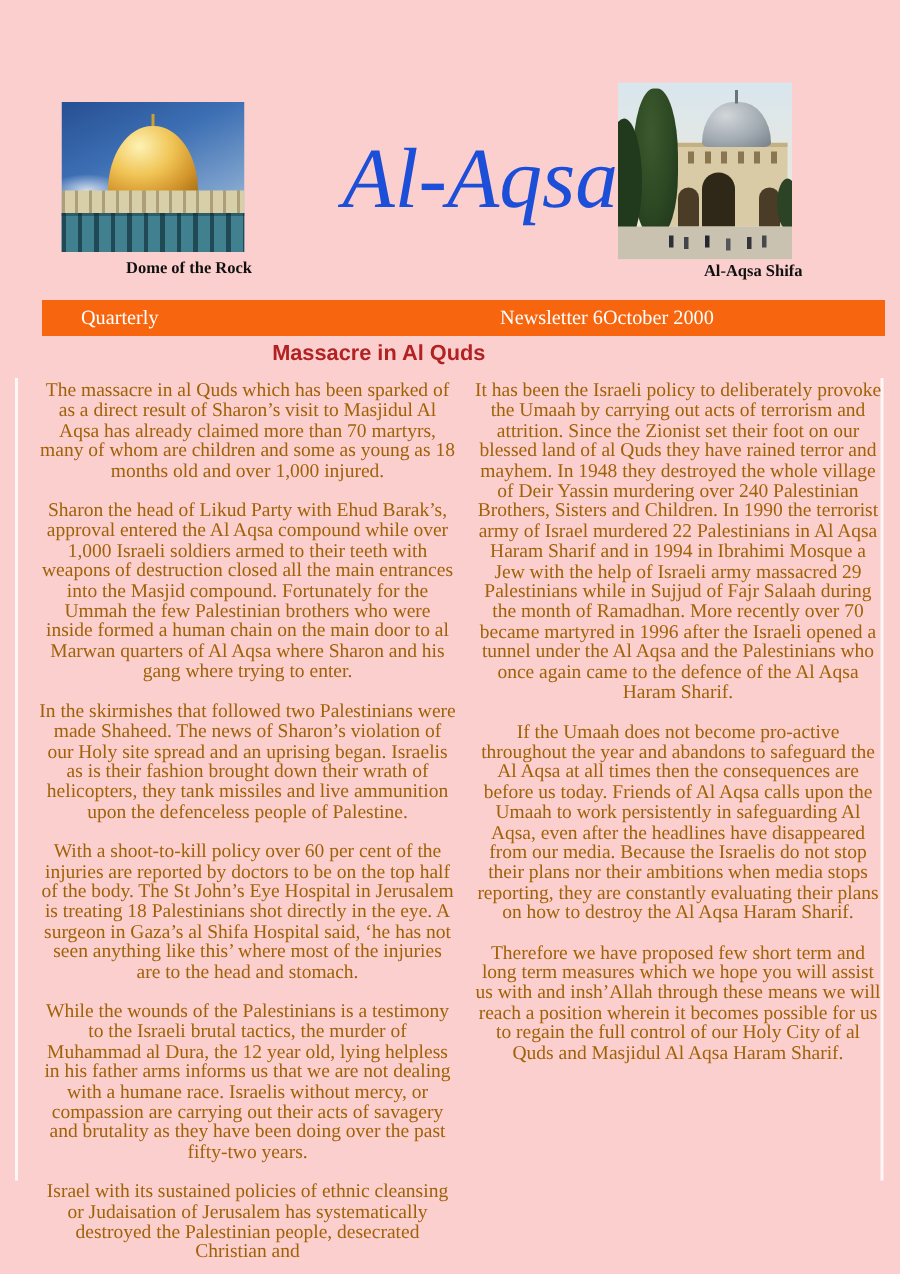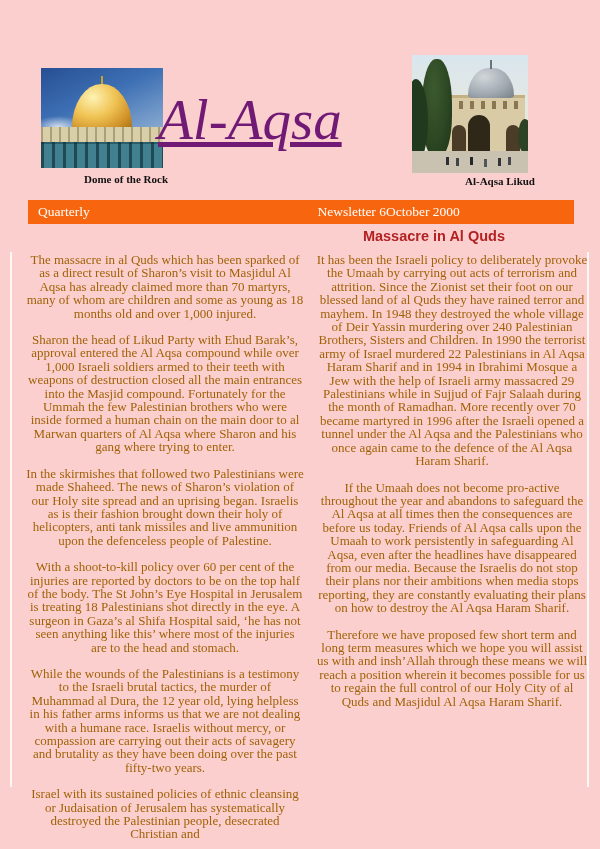--- a/index.html
+++ b/index.html
@@ -55,33 +55,33 @@
   .aqsa-ground{position:absolute;left:0;right:0;bottom:0;height:22px;background:#c9c2b0;}
   .aqsa-people{position:absolute;left:34px;bottom:8px;width:3px;height:8px;background:#2e2e36;
     box-shadow:10px 1px #43434c,24px 0 #26262e,38px 2px #55555c,52px 1px #33333a,62px 0 #47474e;}
 
   .caption{position:absolute;font-weight:bold;font-size:11px;color:#111;text-align:right;}
   .caption-dome{left:36px;top:173px;width:132px;}
   .caption-aqsa{left:405px;top:175px;width:130px;}
 
   
   .masthead{position:absolute;left:158px;top:80px;width:254px;height:80px;
-    font-style:italic;font-size:57px;line-height:80px;text-align:left;color:#701a75;
-    font-family:"Liberation Serif", serif;text-decoration:underline;}
+    font-style:italic;font-size:57px;line-height:80px;text-align:right;color:#1d4ed8;
+    font-family:"Liberation Serif", serif;}
 
   
   .banner{position:absolute;left:28px;top:200px;width:546px;height:24px;
     display:flex;align-items:center;color:#ffffff;font-size:13.5px;}
   .banner span{display:block;}
   .banner .b-left{flex:1;padding-left:10px;text-align:left;}
   .banner .b-center{flex:1;text-align:right;}
   .banner .b-right{flex:1;padding-right:14px;text-align:left;}
 
   
-  .headline{position:absolute;left:0;top:228px;width:505px;text-align:right;
+  .headline{position:absolute;left:0;top:228px;width:505px;text-align:center;
     font-family:"Liberation Sans", sans-serif;font-weight:bold;font-size:14.5px;}
 
   
   .rule{position:absolute;top:252px;width:2px;height:535px;background:#fff7f5;}
   .rule-left{left:10px;}
   .rule-right{left:587px;}
   .col{position:absolute;top:253px;font-size:13px;line-height:13.4px;color:#a16207;
     text-align:center;}
   .col-left{left:26px;width:278px;}
   .col-right{left:316px;width:272px;}
@@ -113,37 +113,37 @@
     <div class="aqsa-arch-r"></div>
     <div class="aqsa-arch-main"></div>
     <div class="aqsa-dome"></div>
     <div class="aqsa-fin"></div>
     <div class="aqsa-tree1"></div>
     <div class="aqsa-tree2"></div>
     <div class="aqsa-tree3"></div>
     <div class="aqsa-ground"></div>
     <div class="aqsa-people"></div>
   </div>
-  <div class="caption caption-aqsa">Al-Aqsa Likud</div>
+  <div class="caption caption-aqsa">Al-Aqsa Shifa</div>
 
-  <div class="banner" style="background-color: rgb(247, 102, 14);">
+  <div class="banner" style="background-color: rgb(247, 102, 14); padding-left: 16px;">
     <span class="b-left">Quarterly</span>
     <span class="b-center">Newsletter 6</span>
     <span class="b-right">October 2000</span>
   </div>
 
   <div class="headline" style="color: rgb(178, 34, 34);">Massacre in Al Quds</div>
 
   <div class="rule rule-left"></div>
   <div class="rule rule-right"></div>
 
   <div class="col col-left">
     <p>The massacre in al Quds which has been sparked of as a direct result of Sharon’s visit to Masjidul Al Aqsa has already claimed more than 70 martyrs, many of whom are children and some as young as 18 months old and over 1,000 injured.</p>
     <p>Sharon the head of Likud Party with Ehud Barak’s, approval entered the Al Aqsa compound while over 1,000 Israeli soldiers armed to their teeth with weapons of destruction closed all the main entrances into the Masjid compound. Fortunately for the Ummah the few Palestinian brothers who were inside formed a human chain on the main door to al Marwan quarters of Al Aqsa where Sharon and his gang where trying to enter.</p>
-    <p>In the skirmishes that followed two Palestinians were made Shaheed. The news of Sharon’s violation of our Holy site spread and an uprising began. Israelis as is their fashion brought down their holy of helicopters, anti tank missiles and live ammunition upon the defenceless people of Palestine.</p>
+    <p>In the skirmishes that followed two Palestinians were made Shaheed. The news of Sharon’s violation of our Holy site spread and an uprising began. Israelis as is their fashion brought down their wrath of helicopters, they tank missiles and live ammunition upon the defenceless people of Palestine.</p>
     <p>With a shoot-to-kill policy over 60 per cent of the injuries are reported by doctors to be on the top half of the body. The St John’s Eye Hospital in Jerusalem is treating 18 Palestinians shot directly in the eye. A surgeon in Gaza’s al Shifa Hospital said, ‘he has not seen anything like this’ where most of the injuries are to the head and stomach.</p>
     <p>While the wounds of the Palestinians is a testimony to the Israeli brutal tactics, the murder of Muhammad al Dura, the 12 year old, lying helpless in his father arms informs us that we are not dealing with a humane race. Israelis without mercy, or compassion are carrying out their acts of savagery and brutality as they have been doing over the past fifty-two years.</p>
     <p>Israel with its sustained policies of ethnic cleansing or Judaisation of Jerusalem has systematically destroyed the Palestinian people, desecrated Christian and</p>
   </div>
 
   <div class="col col-right">
     <p>It has been the Israeli policy to deliberately provoke the Umaah by carrying out acts of terrorism and attrition. Since the Zionist set their foot on our blessed land of al Quds they have rained terror and mayhem. In 1948 they destroyed the whole village of Deir Yassin murdering over 240 Palestinian Brothers, Sisters and Children. In 1990 the terrorist army of Israel murdered 22 Palestinians in Al Aqsa Haram Sharif and in 1994 in Ibrahimi Mosque a Jew with the help of Israeli army massacred 29 Palestinians while in Sujjud of Fajr Salaah during the month of Ramadhan. More recently over 70 became martyred in 1996 after the Israeli opened a tunnel under the Al Aqsa and the Palestinians who once again came to the defence of the Al Aqsa Haram Sharif.</p>
     <p>If the Umaah does not become pro-active throughout the year and abandons to safeguard the Al Aqsa at all times then the consequences are before us today. Friends of Al Aqsa calls upon the Umaah to work persistently in safeguarding Al Aqsa, even after the headlines have disappeared from our media. Because the Israelis do not stop their plans nor their ambitions when media stops reporting, they are constantly evaluating their plans on how to destroy the Al Aqsa Haram Sharif.</p>
     <p>Therefore we have proposed few short term and long term measures which we hope you will assist us with and insh’Allah through these means we will reach a position wherein it becomes possible for us to regain the full control of our Holy City of al Quds and Masjidul Al Aqsa Haram Sharif.</p>
   </div>

